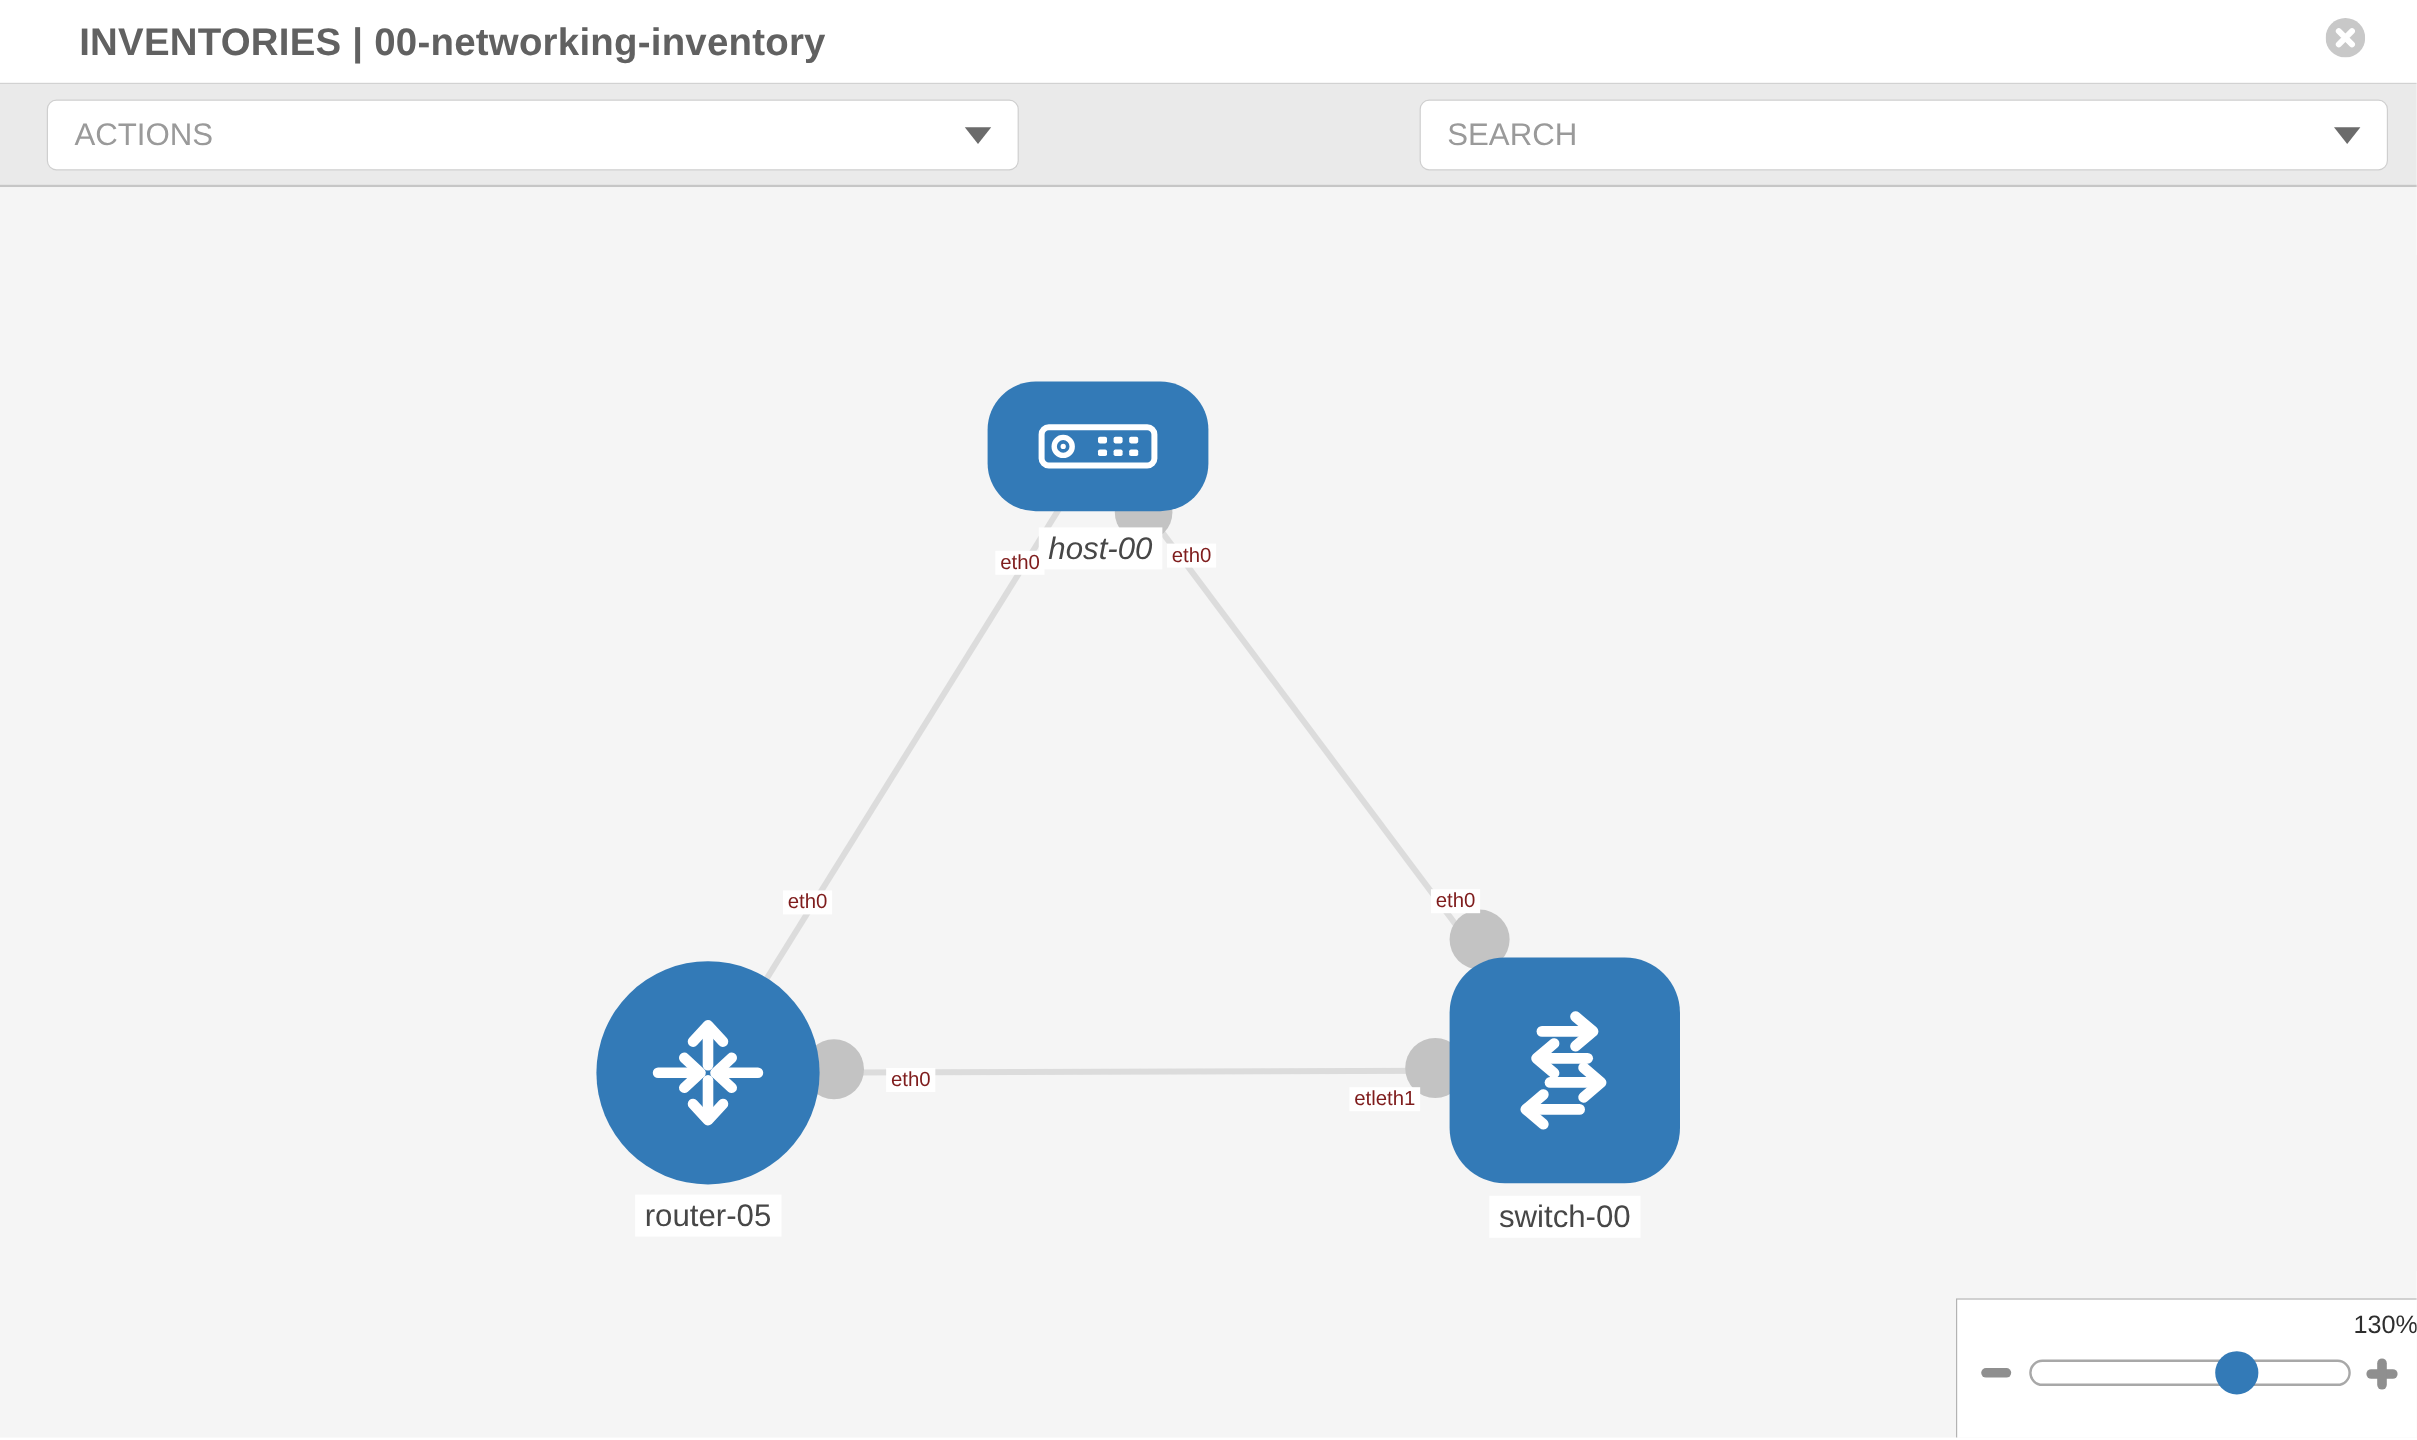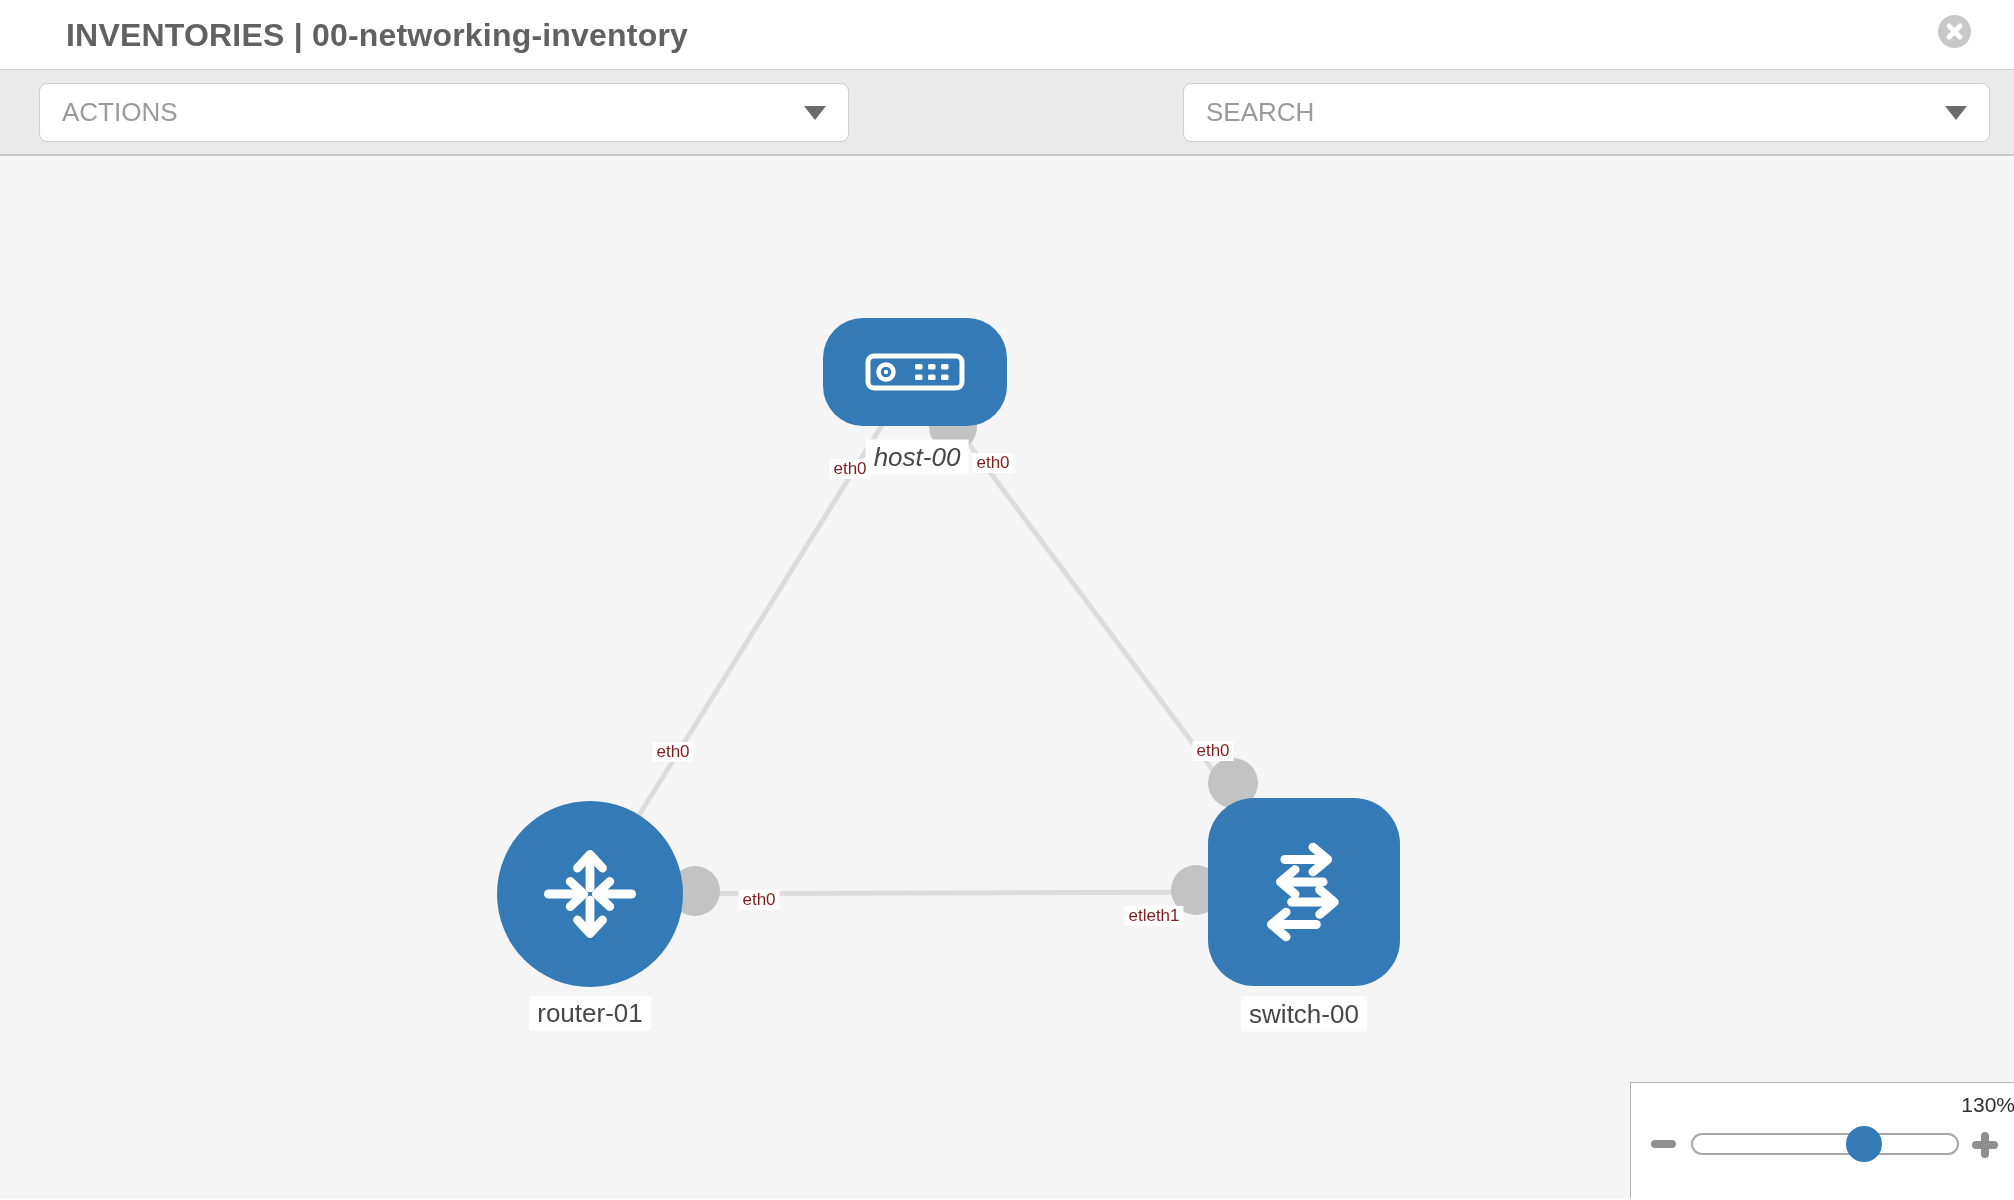--- a/index.html
+++ b/index.html
@@ -151,21 +151,21 @@
       <path d="M67 41 L31 41"></path>
         <polyline points="42,30 29,41 42,52"></polyline>
       <path d="M39 59 L75 59"></path>
         <polyline points="64,48 77,59 64,70"></polyline>
       <path d="M61 79 L25 79"></path>
         <polyline points="34,68 21,79 34,90"></polyline>
     </svg>
   </div>
 
   <div class="lbl node-lbl" style="left:917px;top:301px;font-style:italic;">host-00</div>
-  <div class="lbl node-lbl" style="left:590px;top:857px;">router-01</div>
+  <div class="lbl node-lbl" style="left:590px;top:857px;">router-05</div>
   <div class="lbl node-lbl" style="left:1304px;top:858px;">switch-00</div>
 
   <div class="lbl eth-lbl" style="left:850px;top:313px;">eth0</div>
   <div class="lbl eth-lbl" style="left:673px;top:596px;">eth0</div>
   <div class="lbl eth-lbl" style="left:993px;top:307px;">eth0</div>
   <div class="lbl eth-lbl" style="left:1213px;top:595px;">eth0</div>
   <div class="lbl eth-lbl" style="left:759px;top:744px;">eth0</div>
   <div class="lbl eth-lbl" style="left:1154px;top:760px;">etleth1</div>
 
   <div class="zoom-panel">

